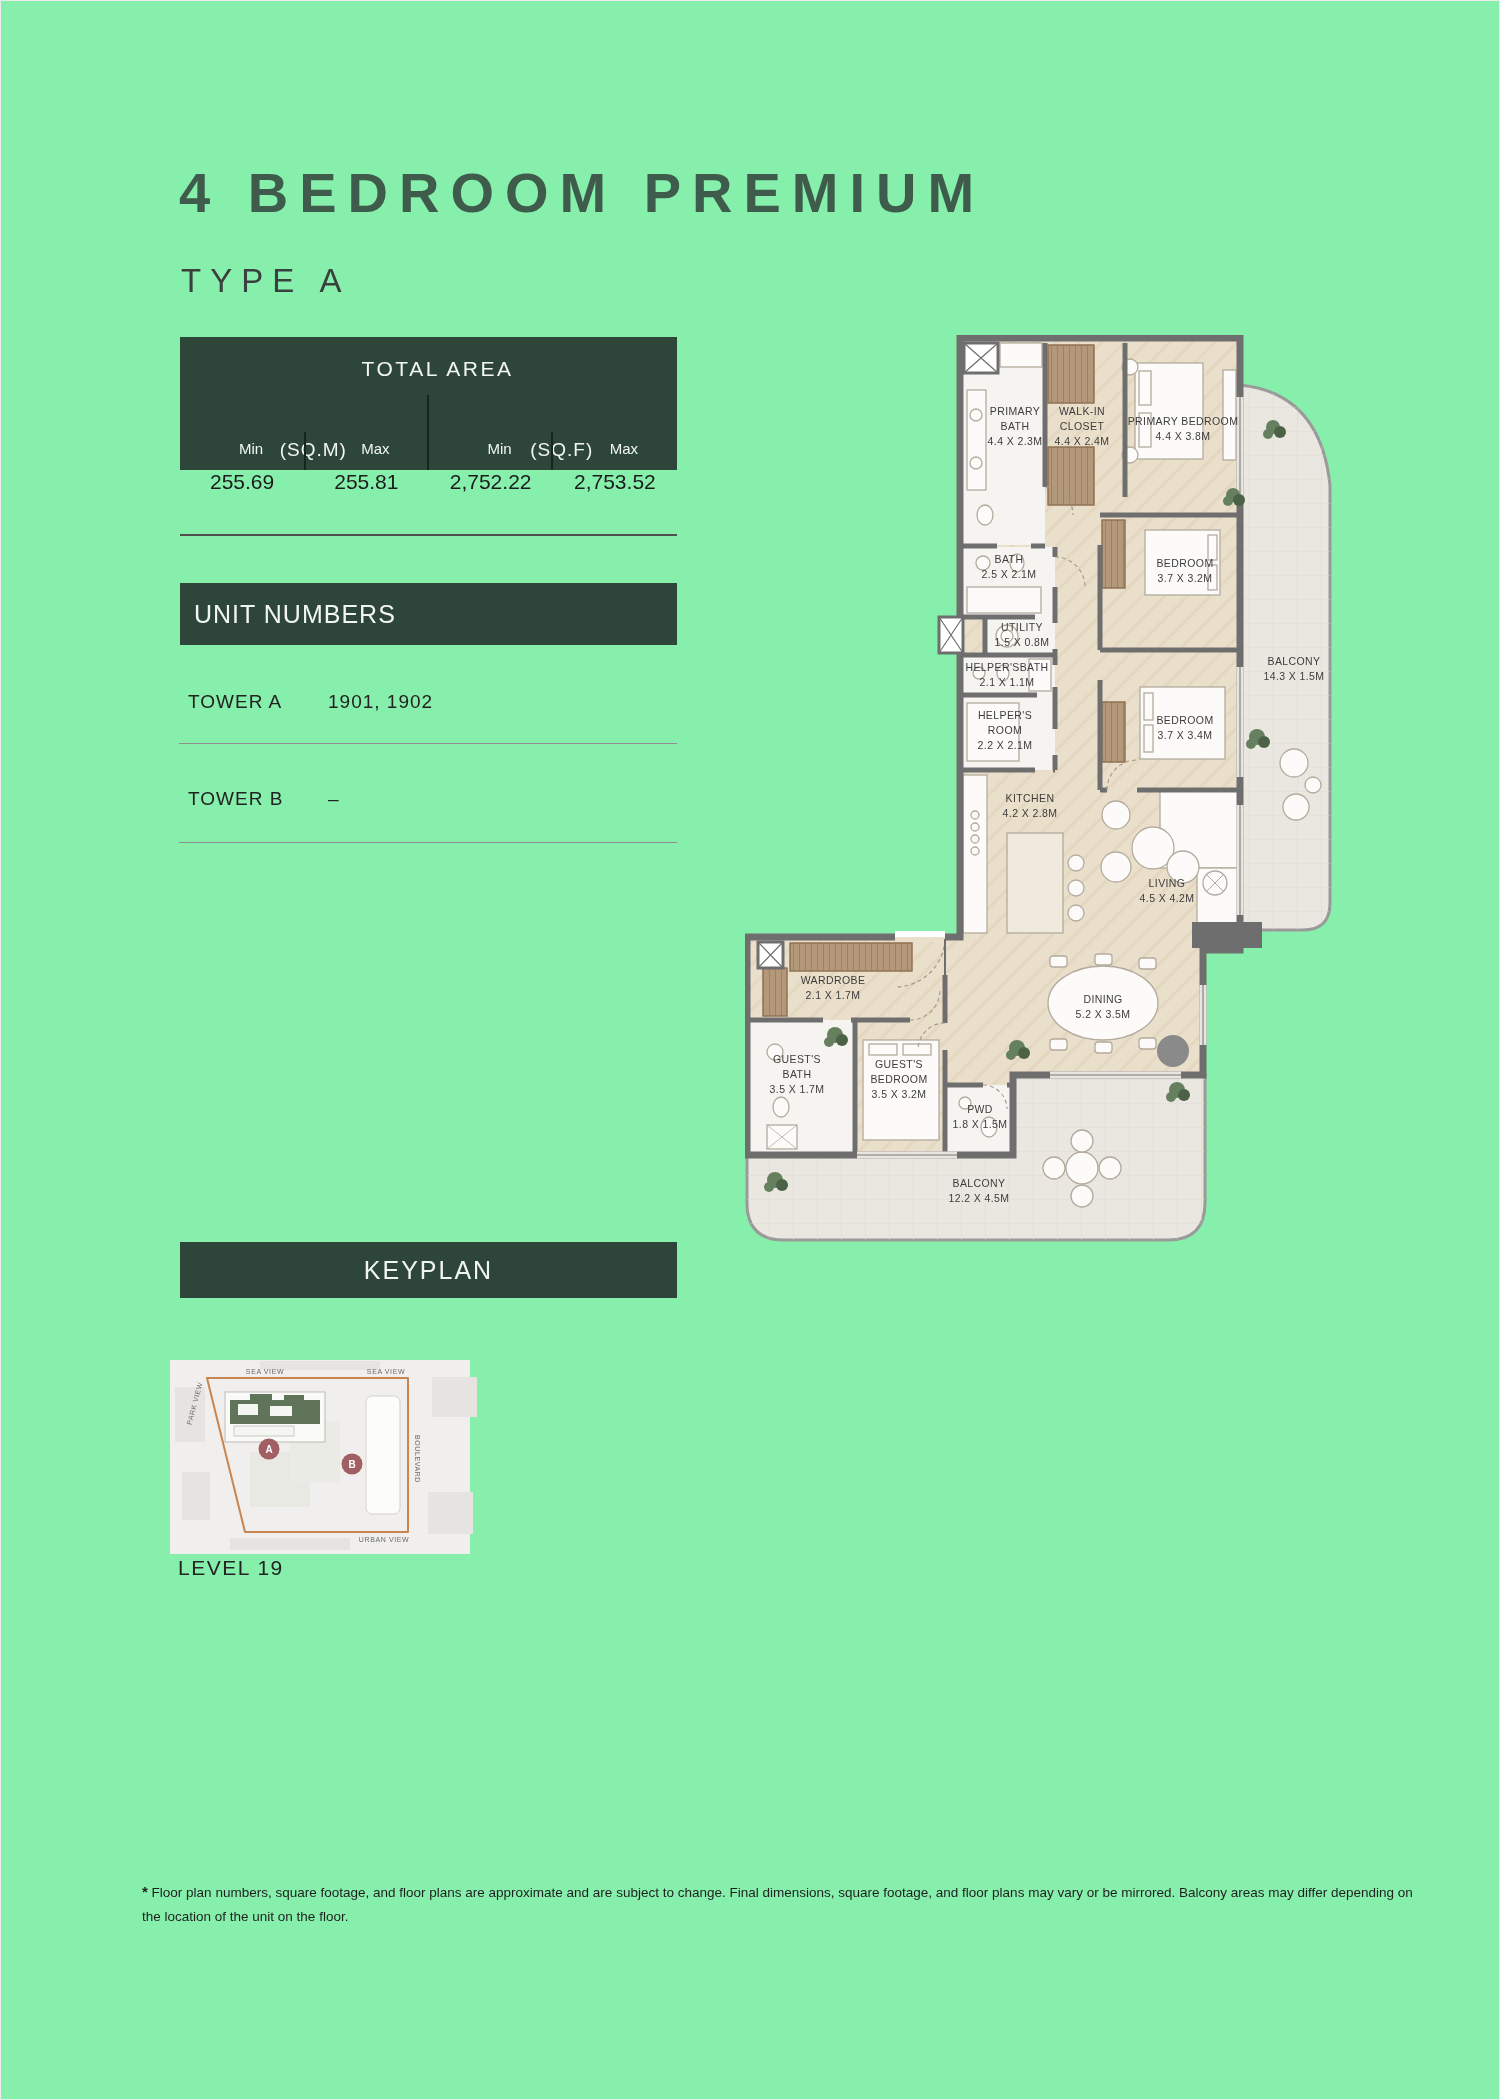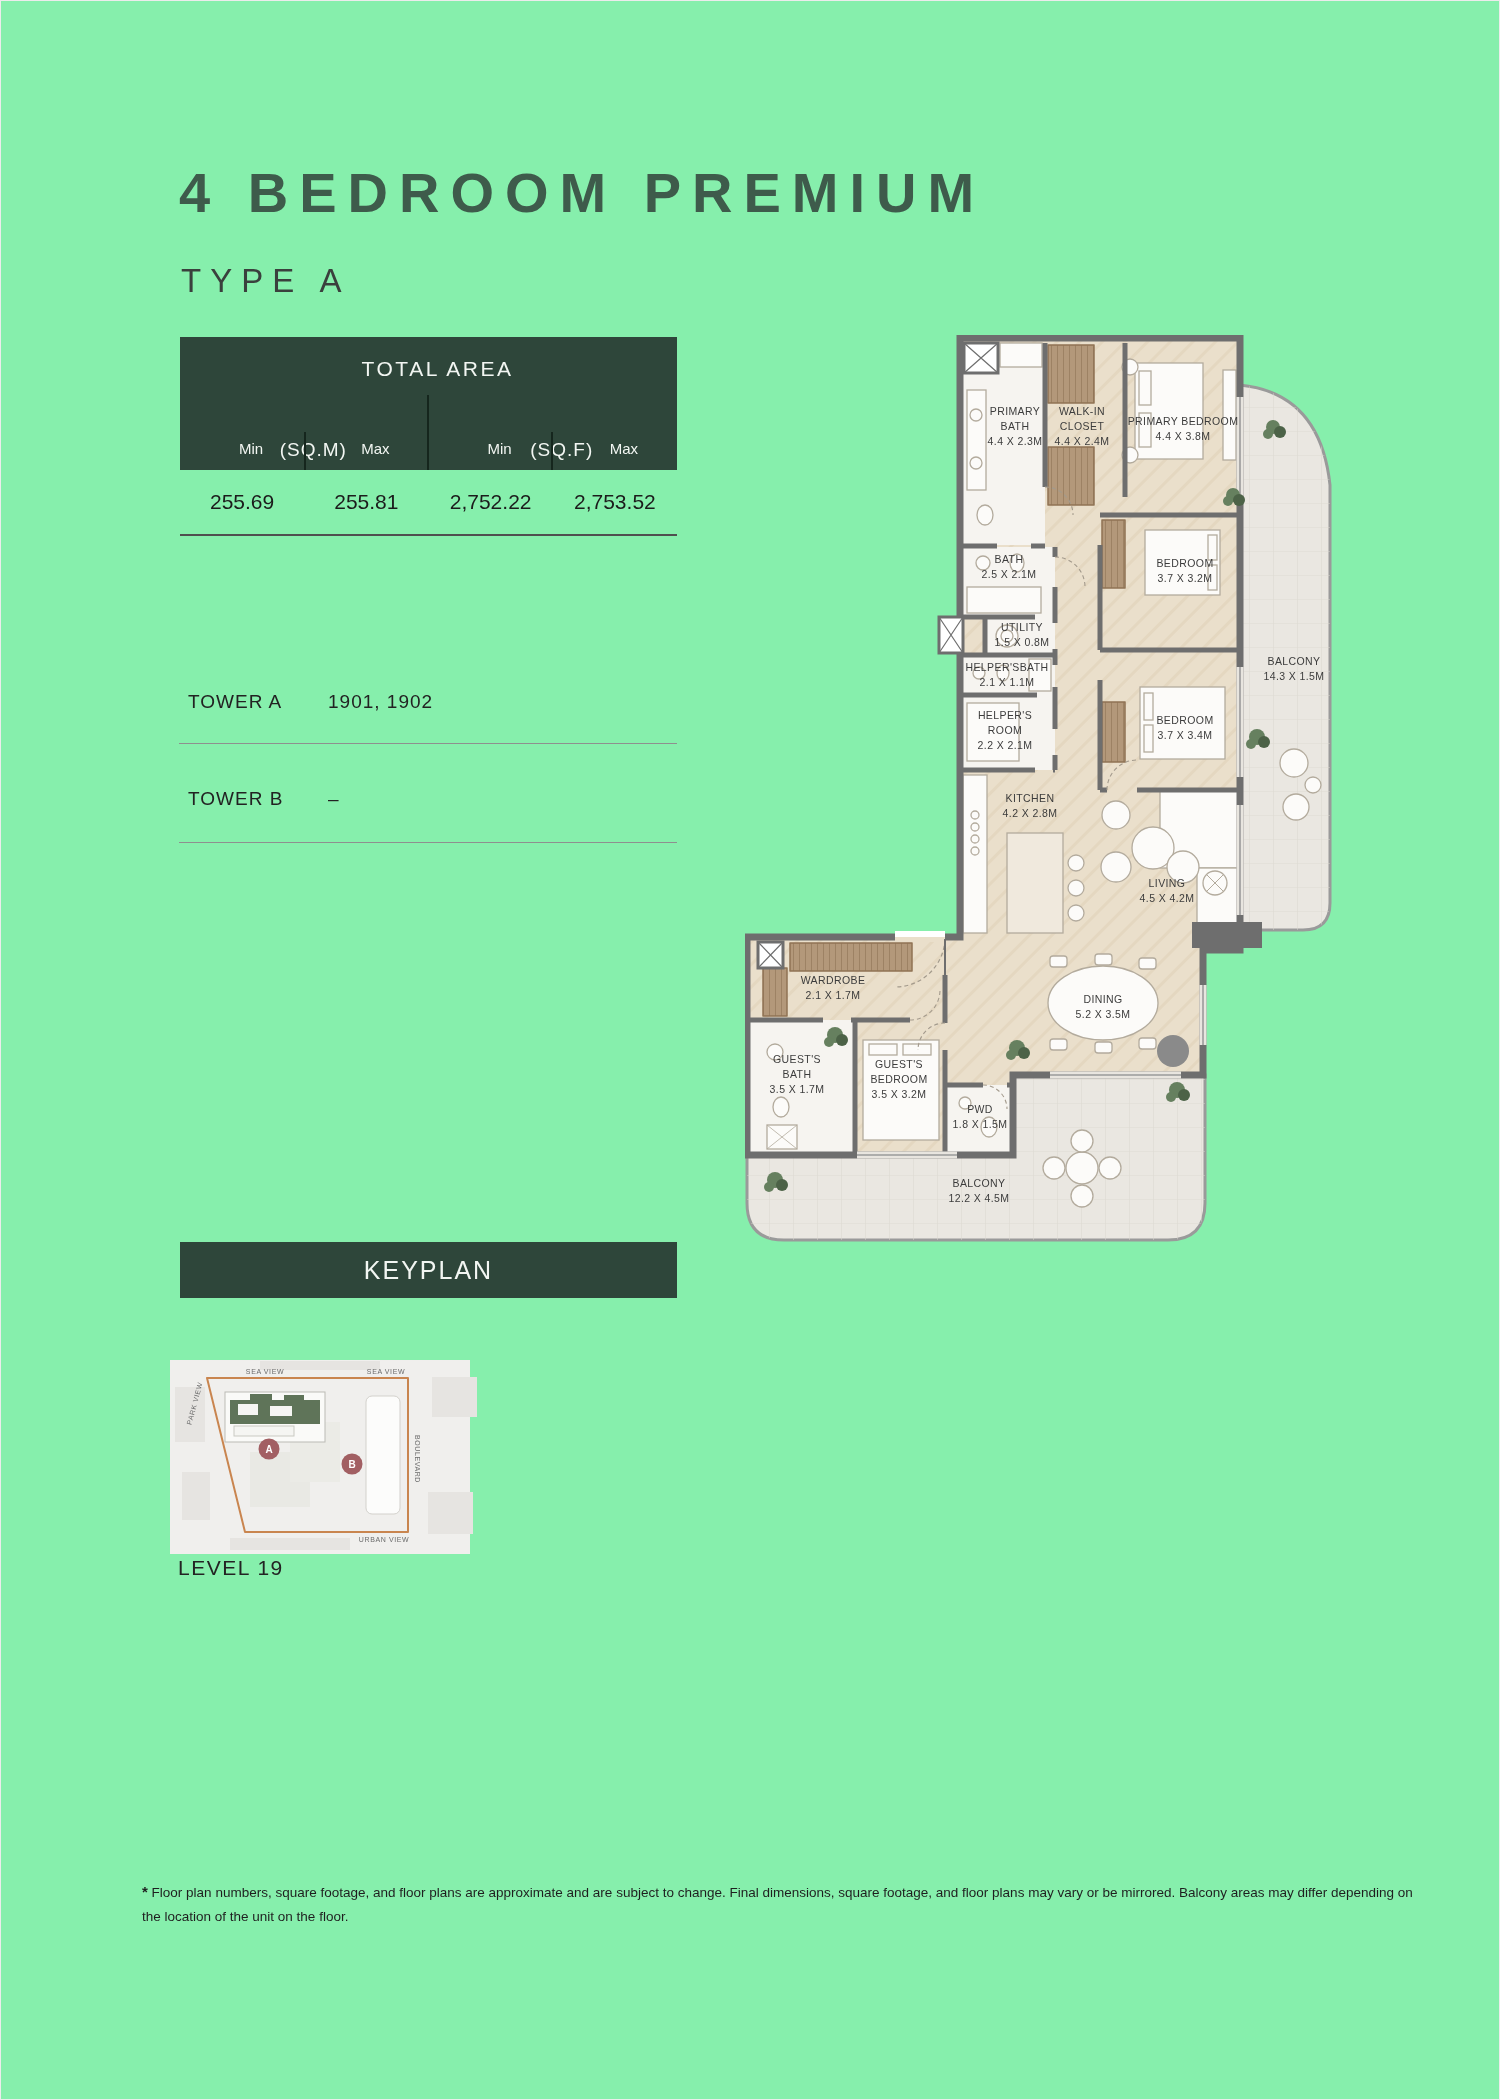--- a/index.html
+++ b/index.html
@@ -16,21 +16,21 @@
   .ta-banner{position:relative;height:133px;background:#2E463A;color:#F2F6F2;padding-left:9px;}
   .ta-head{position:absolute;top:20px;width:100%;text-align:center;font-size:21px;letter-spacing:2.5px;}
   .ta-units{position:absolute;top:66px;width:100%;display:flex;margin-top:36px;}
   .ta-units div{width:50%;text-align:center;font-size:19px;letter-spacing:1px;}
   .ta-minmax{position:absolute;bottom:13px;width:100%;display:flex;}
   .ta-minmax div{width:25%;text-align:center;font-size:15px;}
   .vline{position:absolute;background:#15261D;width:2px;}
   .vl-center{left:247px;top:58px;height:75px;}
   .vl-l{left:124px;top:95px;height:38px;width:1.5px;}
   .vl-r{left:371px;top:95px;height:38px;width:1.5px;}
-  .ta-values{display:flex;height:64px;align-items:center;border-bottom:2px solid #4F4F4F;}
+  .ta-values{display:flex;height:64px;align-items:flex-start;border-bottom:2px solid #4F4F4F;}
   .ta-values div{width:25%;text-align:center;font-size:21px;color:#1B1B1B;}
   
   .banner{position:absolute;left:180px;width:497px;background:#2E463A;color:#F2F6F2;
           display:flex;align-items:center;}
   .bn-units{top:583px;height:62px;font-size:25px;letter-spacing:1px;padding-left:14px;width:483px;}
   .bn-keyplan{top:1242px;height:56px;font-size:25px;letter-spacing:2px;justify-content:center;text-align:center;}
   .trow{position:absolute;left:188px;width:489px;display:flex;font-size:19px;color:#222;letter-spacing:1px;}
   .trow .lbl{width:140px;}
   .trow-a{top:691px;}
   .trow-b{top:788px;}
@@ -78,20 +78,21 @@
       <div class="vline vl-r"></div>
     </div>
     <div class="ta-values">
       <div>255.69</div>
       <div>255.81</div>
       <div>2,752.22</div>
       <div>2,753.52</div>
     </div>
   </div>
 
+  <div class="banner bn-units">UNIT NUMBERS</div>
   <div class="trow trow-a">
     <div class="lbl">TOWER A</div>
     <div>1901, 1902</div>
   </div>
   <div class="hline hl-a"></div>
   <div class="trow trow-b">
     <div class="lbl">TOWER B</div>
     <div>–</div>
   </div>
   <div class="hline hl-b"></div>

